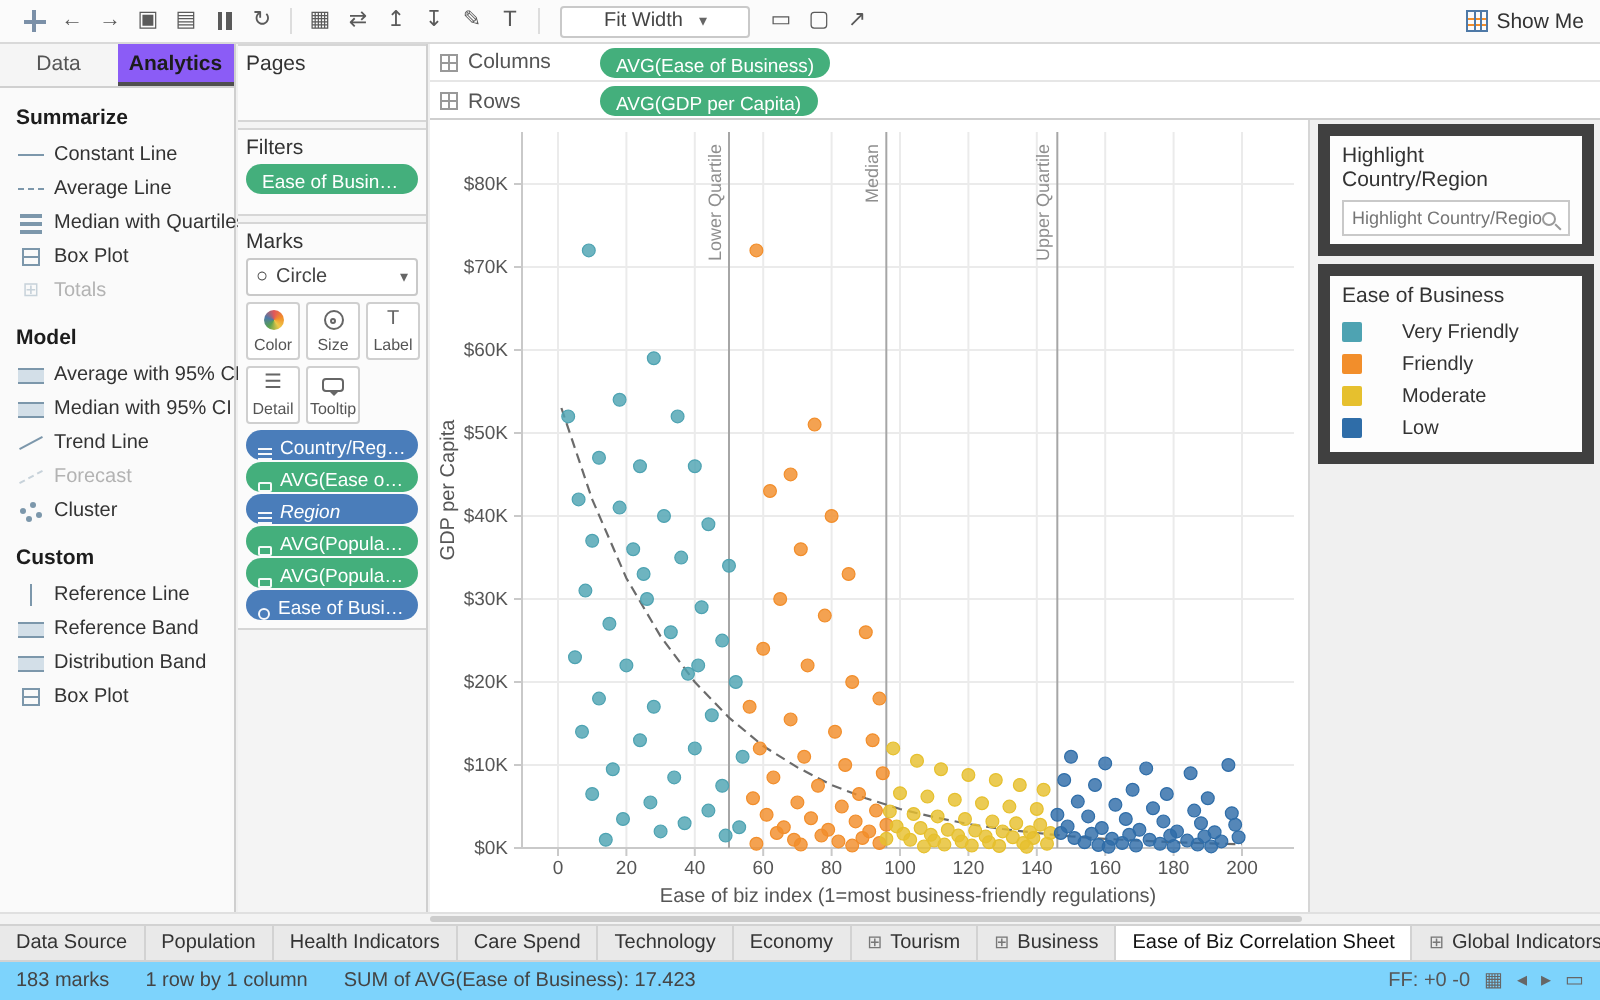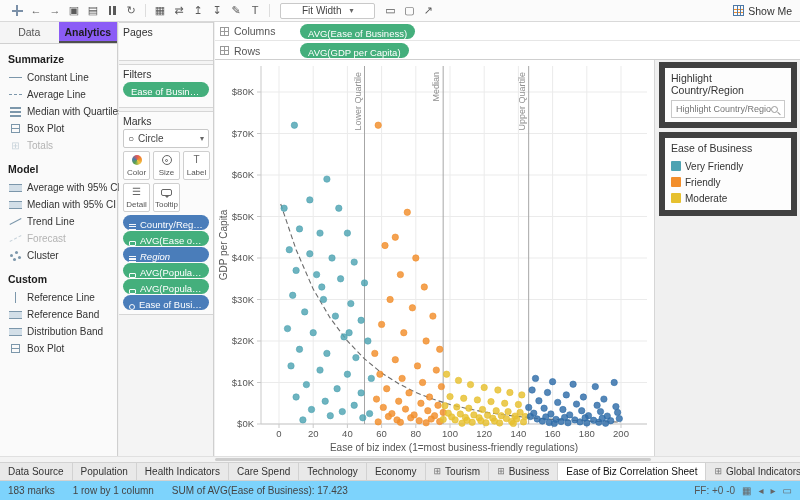--- a/index.html
+++ b/index.html
@@ -86,21 +86,21 @@
   #plot text.ref-label{font-size:9px;fill:#8f8f8f;font-family:"Liberation Sans",sans-serif;}
 
   
   #right-panel{position:absolute;top:60px;left:656px;right:0;bottom:44px;background:#f0f0f0;padding:2px 3px;}
   .rp-card{background:#fdfdfd;border:6px solid #404040;padding:4px 6px;margin-bottom:4px;}
   .rp-title{font-size:10.5px;color:#333;margin-bottom:4px;}
   .hl-input{height:18px;border:1px solid #c9c9c9;background:#fff;display:flex;align-items:center;padding:0 4px;}
   .hl-input input{border:none;outline:none;flex:1;min-width:0;font-size:9px;color:#333;font-family:"Liberation Sans",sans-serif;background:transparent;}
   .mag{width:7px;height:7px;border:1.5px solid #9a9a9a;border-radius:50%;position:relative;flex:none;margin-right:2px;}
   .mag::after{content:"";position:absolute;width:4px;border-top:1.5px solid #9a9a9a;transform:rotate(45deg);left:5px;top:6px;}
-  .lg-row{display:flex;align-items:center;gap:4px;height:16px;}
+  .lg-row{display:flex;align-items:center;gap:20px;height:16px;}
   .lg-swatch{width:10px;height:10px;border-radius:1px;flex:none;}
   .lg-label{font-size:10px;color:#333;}
 
   
   #hscroll{position:absolute;left:0;right:0;bottom:38px;height:6px;background:#f3f3f3;border-top:1px solid #e0e0e0;}
   #hscroll .thumb{position:absolute;left:215px;width:436px;top:1px;bottom:1px;background:#cdcdcd;border-radius:3px;}
 
   
   #tabsbar{position:absolute;left:0;right:0;bottom:20px;height:18px;background:#e9e9e9;border-top:1px solid #d2d2d2;display:flex;align-items:stretch;font-size:10px;text-align:center;}
   .sheet-tab{display:flex;align-items:center;gap:4px;padding:0 8px;border-right:1px solid #d2d2d2;color:#333;background:#e9e9e9;white-space:nowrap;}
@@ -592,20 +592,24 @@
         <span class="lg-label">Very Friendly</span>
       </div>
       <div class="lg-row">
         <span class="lg-swatch" style="background: rgb(242, 142, 43);"></span>
         <span class="lg-label">Friendly</span>
       </div>
       <div class="lg-row">
         <span class="lg-swatch" style="background: rgb(230, 192, 46);"></span>
         <span class="lg-label">Moderate</span>
       </div>
+      <div class="lg-row">
+        <span class="lg-swatch" style="background: rgb(47, 109, 168);"></span>
+        <span class="lg-label">Low</span>
+      </div>
     </div>
   </div>
 
   <div id="hscroll">
     <div class="thumb"></div>
   </div>
 
   <div id="tabsbar">
     <span class="sheet-tab">
         <span>Data Source</span>

